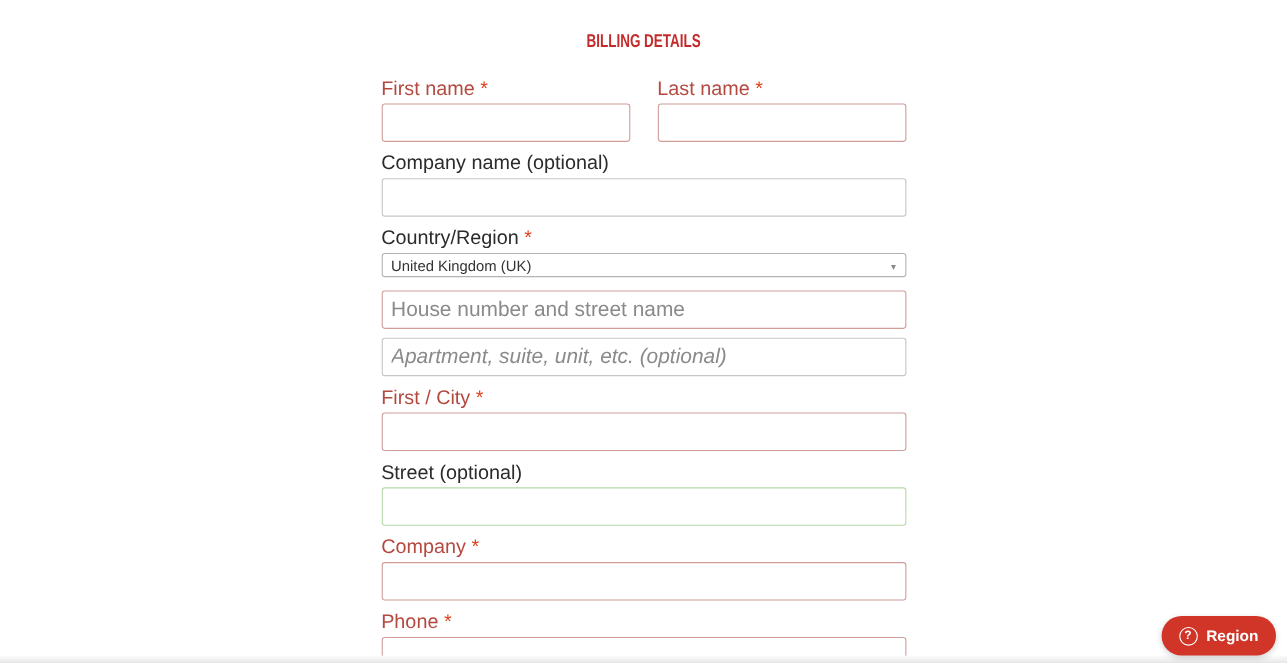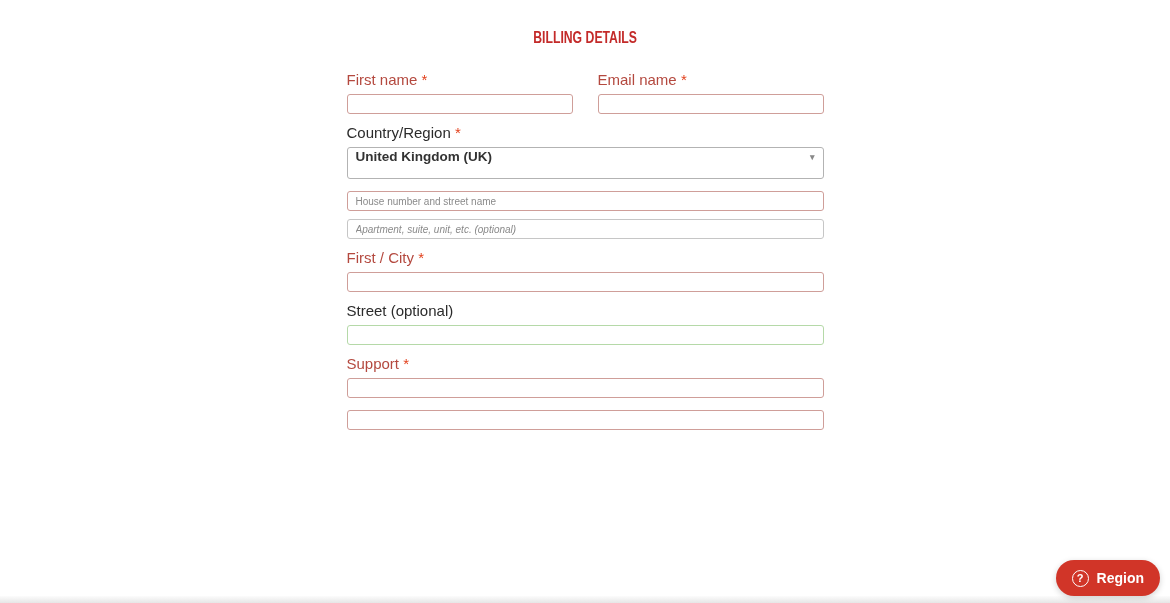--- a/index.html
+++ b/index.html
@@ -33,57 +33,56 @@
     margin: 0 auto;
   }
 
   .group { margin-bottom: 12px; }
 
   .row { display: flex; gap: 25px; }
   .row .group { flex: 1; }
 
   label.field-label {
     display: block;
-    font-size: 15px;
+    font-size: 18px;
     line-height: 14px;
     margin-bottom: 7px;
     color: #2b2b2b;
   }
   .group.invalid label.field-label { color: #b4493f; }
   .req { color: #e2401c; }
 
   input.text-input {
     display: block;
     width: 100%;
-    height: 20px;
+    height: 35px;
     border: 1px solid #c6c6c6;
     border-radius: 3px;
     padding: 0 8px;
     font-family: "Liberation Sans", sans-serif;
-    font-size: 10px;
+    font-size: 19px;
     color: #333;
     background: #fff;
     outline: none;
   }
   input.text-input::placeholder { color: #8a8a8a; opacity: 1; }
   .group.invalid input.text-input, input.text-input.invalid { border-color: #cf9e99; }
   .group.valid input.text-input { border-color: #b5d9a8; }
 
   .select-box {
     display: flex;
-    align-items: flex-start;
+    align-items: flex-end;
     justify-content: space-between;
     width: 100%;
-    height: 32px;
+    height: 22px;
     border: 1px solid #b3b3b3;
     border-radius: 3px;
     padding: 0 8px;
     background: #fff;
     cursor: pointer;
-    font-weight: bold;
   }
   .select-box .value { font-size: 13.5px; color: #333; line-height: 18px; }
   .select-box .arrow { font-size: 9px; color: #888; line-height: 18px; }
   .group-country { }
 
   .addr2 { margin-top: 8px; font-style: italic; }
 
   .input-wrap { position: relative; }
   .caret {
     position: absolute;
@@ -140,25 +139,29 @@
   </h3>
 
   <form class="form-col">
 
     <div class="row">
       <div class="group invalid">
         <label class="field-label"><span>First name</span> <abbr class="req">*</abbr></label>
         <input class="text-input" type="text" value="" style="">
       </div>
       <div class="group invalid">
-        <label class="field-label"><span>Email name</span> <abbr class="req">*</abbr></label>
+        <label class="field-label"><span>Last name</span> <abbr class="req">*</abbr></label>
         <input class="text-input" type="text" value="" style="">
       </div>
     </div>
 
+    <div class="group">
+      <label class="field-label">Company name (optional)</label>
+      <input class="text-input" type="text" value="" style="">
+    </div>
 
     <div class="group group-country">
       <label class="field-label"><span>Country/Region</span> <abbr class="req">*</abbr></label>
       <div class="select-box">
         <span class="value">United Kingdom (UK)</span>
         <span class="arrow">▾</span>
       </div>
     </div>
 
     <div class="group invalid">
@@ -170,25 +173,26 @@
       <label class="field-label"><span>First / City</span> <abbr class="req">*</abbr></label>
       <input class="text-input" type="text" value="" style="">
     </div>
 
     <div class="group valid">
       <label class="field-label">Street (optional)</label>
       <input class="text-input" type="text" value="" style="">
     </div>
 
     <div class="group invalid">
-      <label class="field-label"><span>Support</span> <abbr class="req">*</abbr></label>
-      <input class="text-input" type="text" value="" style="">
-    </div>
-
-    <div class="group invalid">
+      <label class="field-label"><span>Company</span> <abbr class="req">*</abbr></label>
+      <input class="text-input" type="text" value="" style="">
+    </div>
+
+    <div class="group invalid">
+      <label class="field-label"><span>Phone</span> <abbr class="req">*</abbr></label>
       <input class="text-input" type="text" value="" style="">
     </div>
 
 
   </form>
 </div>
 
 <div class="bottom-strip"></div>
 
 <button class="support-btn">

